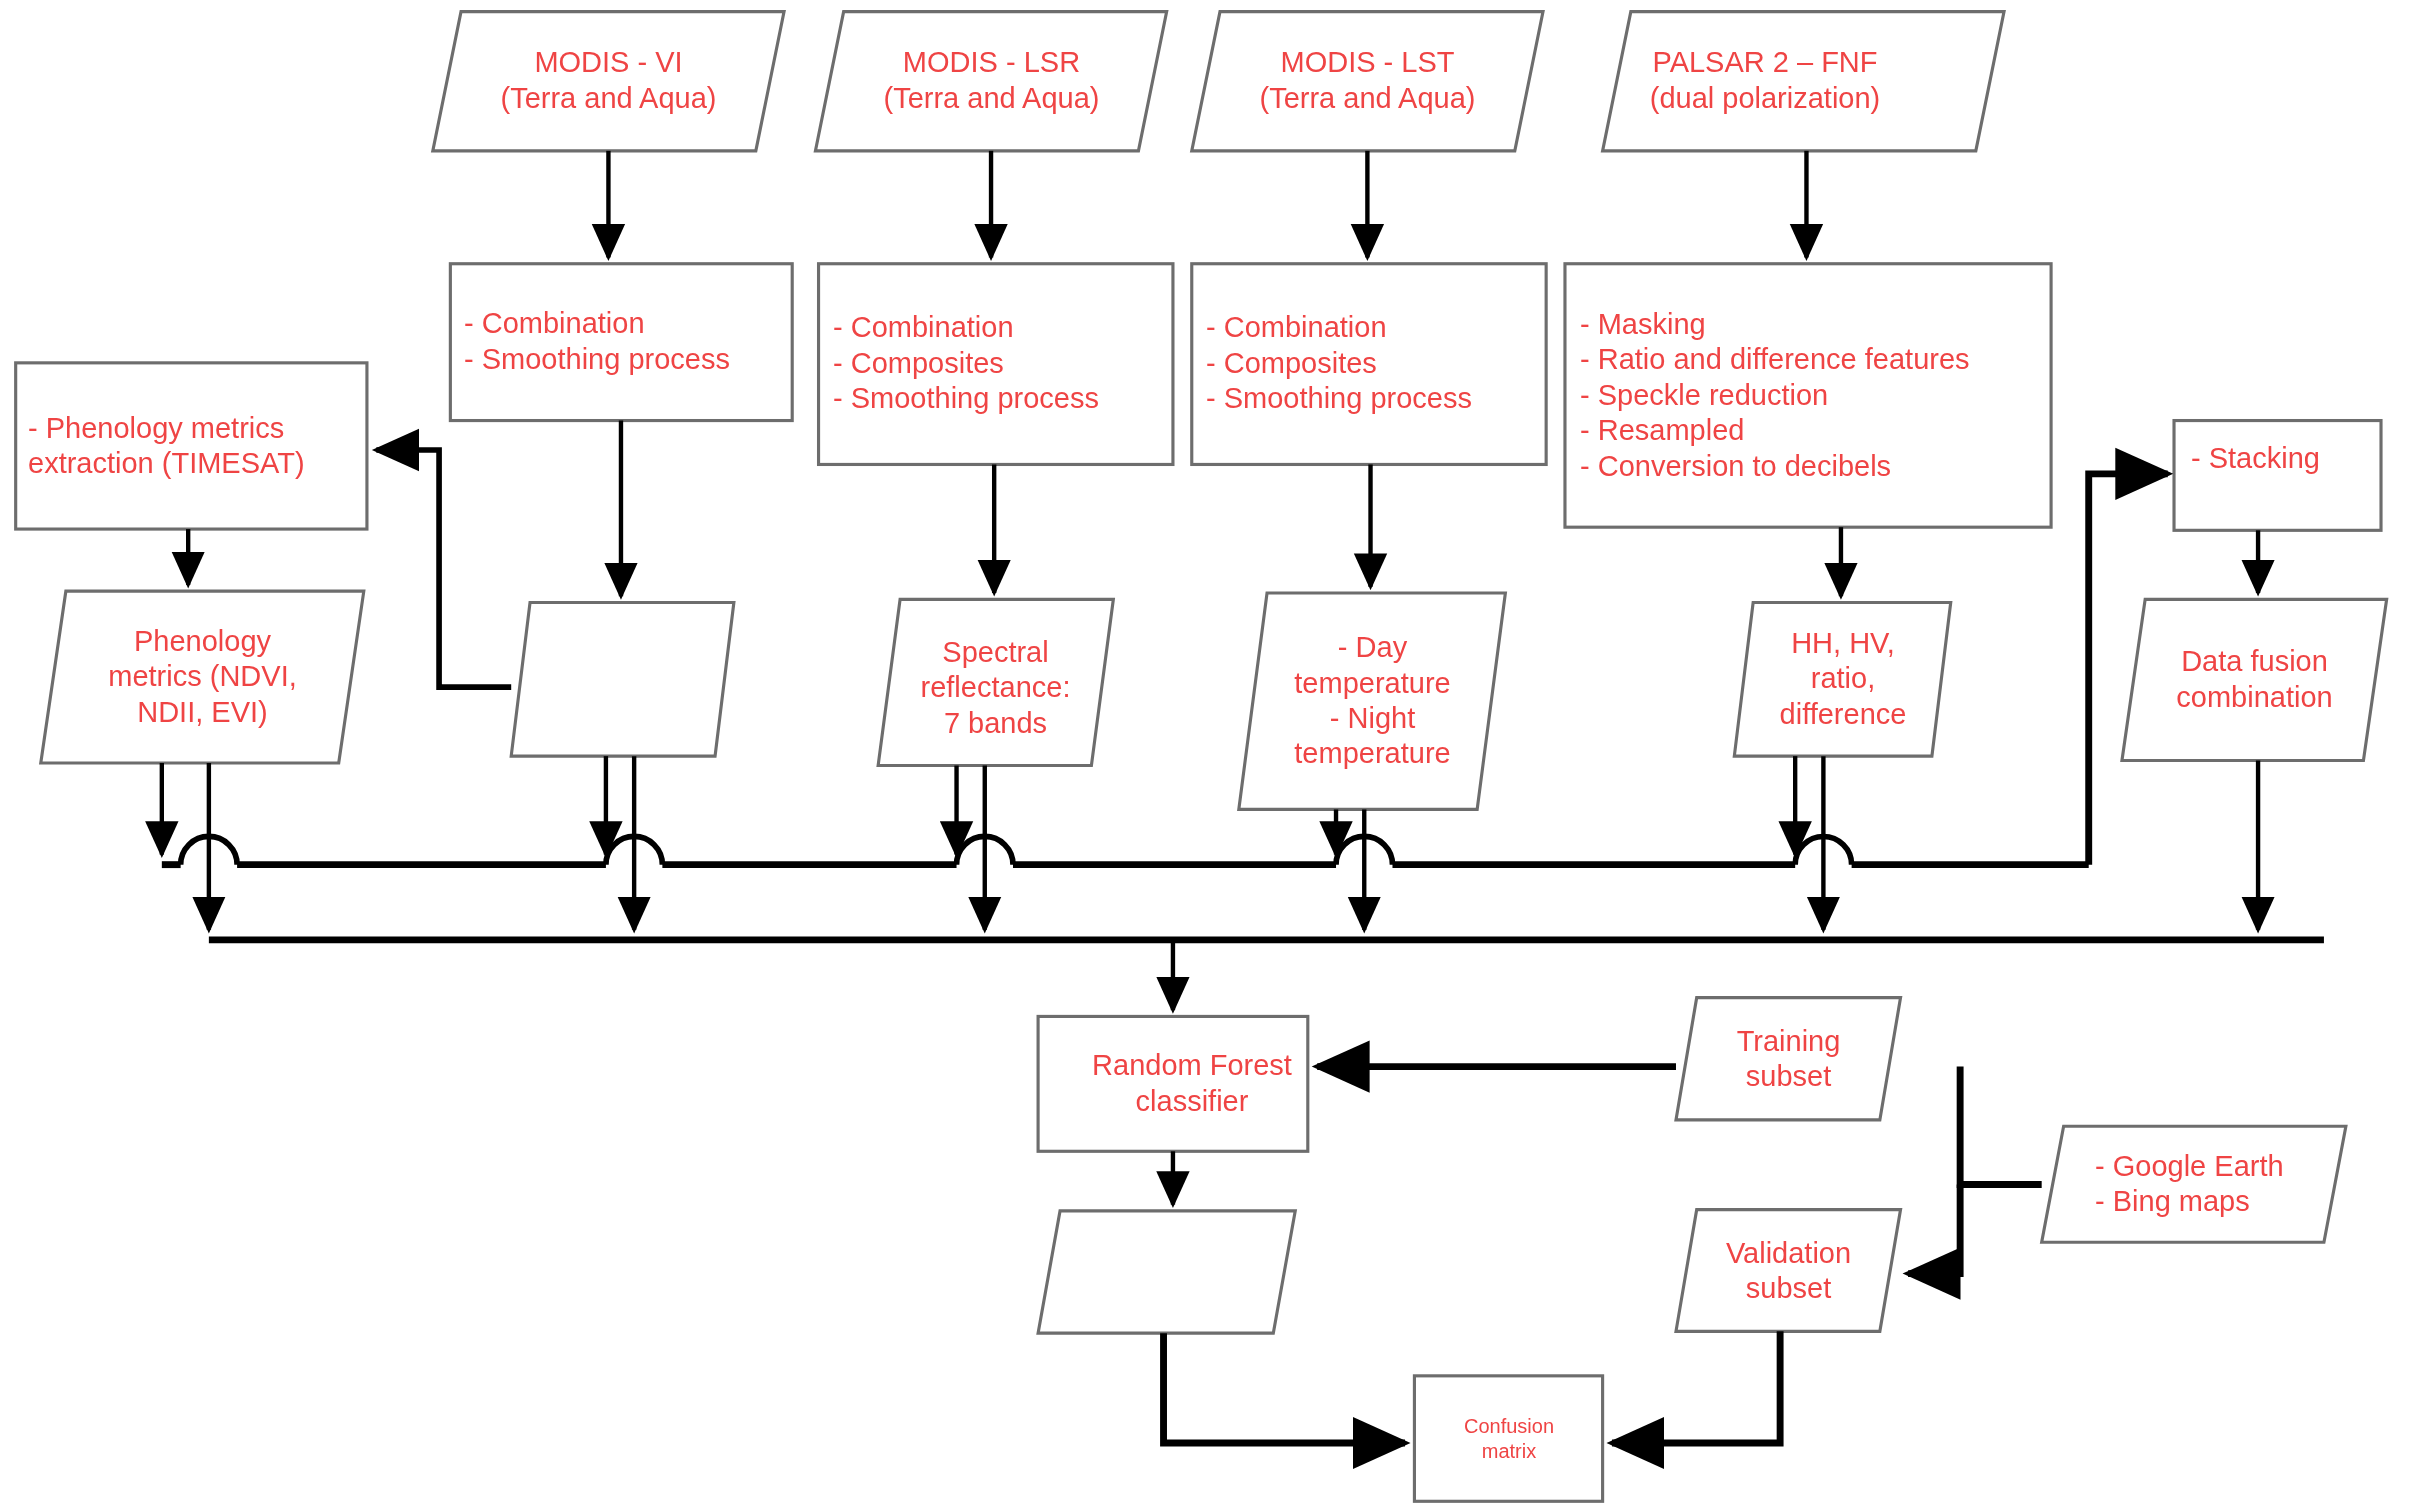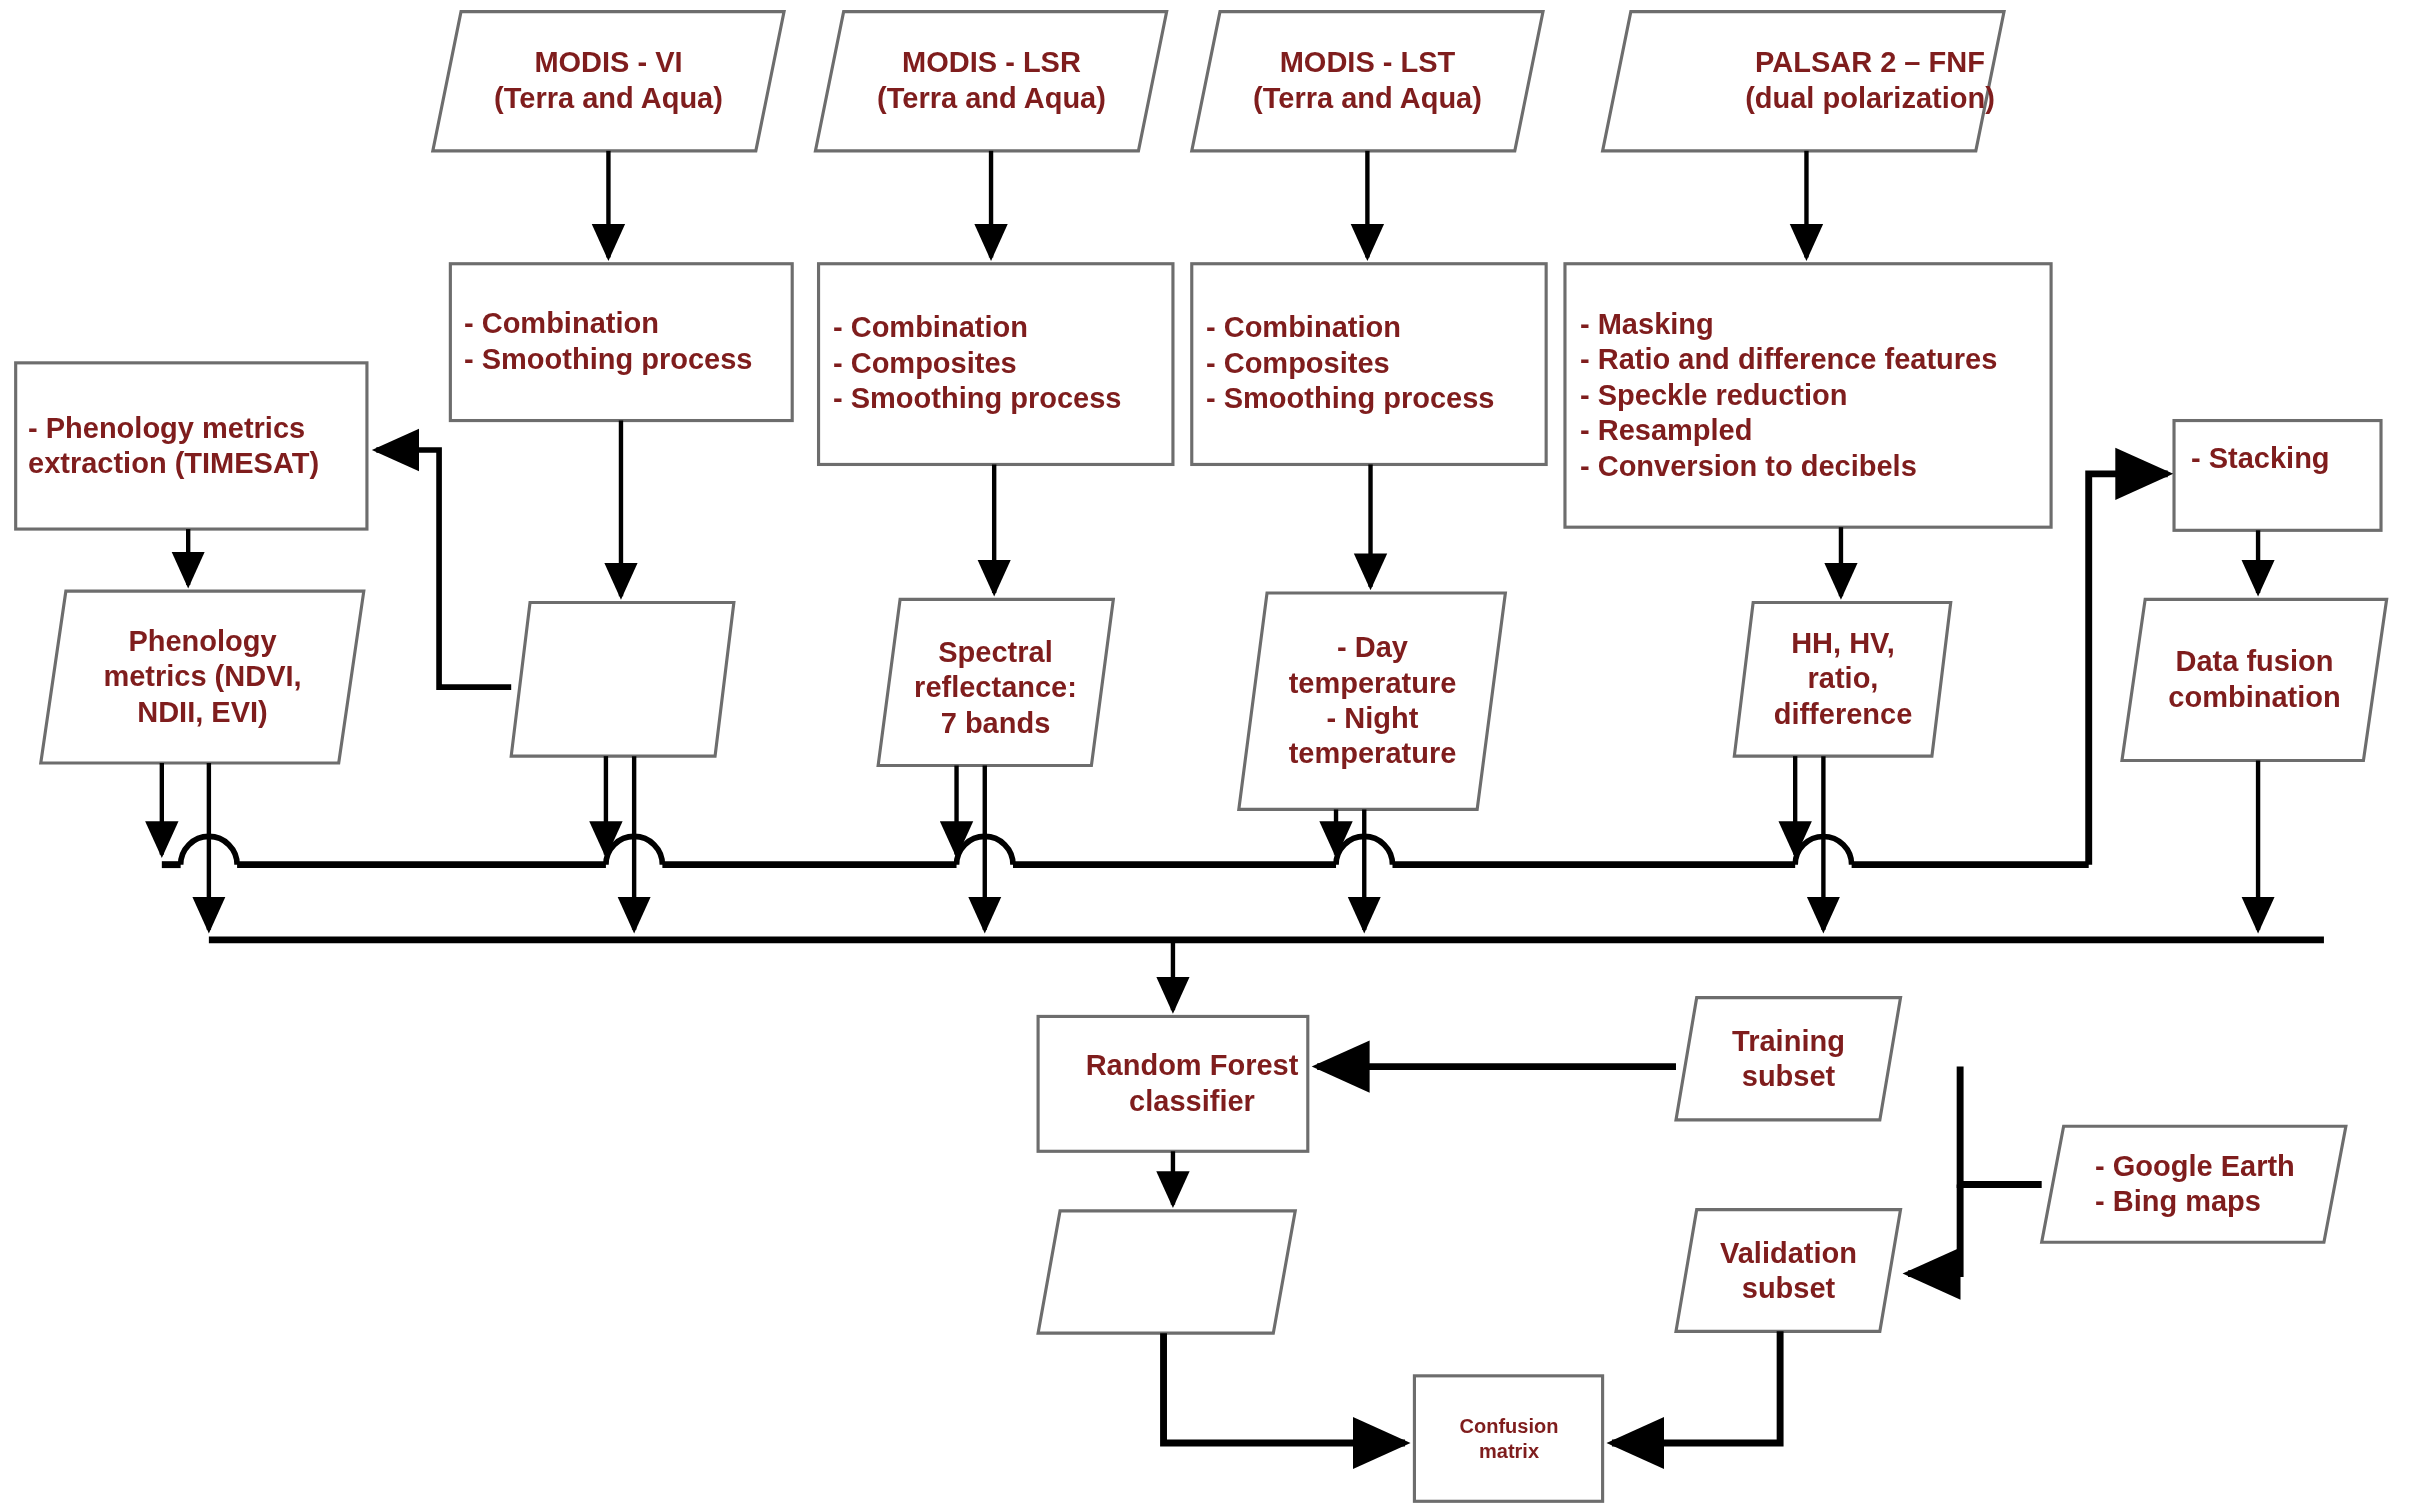--- a/index.html
+++ b/index.html
@@ -5,22 +5,22 @@
   html,body{margin:0;padding:0;background:#ffffff;}
   body{font-family:"Liberation Sans", sans-serif;}
   #stage{position:relative;width:2413px;height:1511px;background:#fff;overflow:hidden;}
   svg{position:absolute;left:0;top:0;width:2413px;height:1511px;}
   .nodeText{
     position:absolute;
     display:flex;
     align-items:center;
     justify-content:center;
     text-align:center;
-    font-weight:bold;
-    color:#7f1d1d;
+    font-weight:normal;
+    color:#ef4444;
     line-height:1.22;
     pointer-events:none;
     white-space:pre-line;
   }
   .nodeText.left{justify-content:flex-start;text-align:left;}
   .f44{font-size:20px;}
   .f46{font-size:29px;}
 </style>
 </head>
 <body>
@@ -123,21 +123,21 @@
     <path d="M2838,2122 L2838,2300 L2570,2300" marker-end="url(#ah)" stroke-width="11"></path>
   </g>
 </svg>
 
 <div class="nodeText f46" style="left:433px;top:11.3px;width:351px;height:139px;">MODIS - VI
 (Terra and Aqua)</div>
 <div class="nodeText f46" style="left:816px;top:11.3px;width:351px;height:139px;">MODIS - LSR
 (Terra and Aqua)</div>
 <div class="nodeText f46" style="left:1192px;top:11.3px;width:351px;height:139px;">MODIS - LST
 (Terra and Aqua)</div>
-<div class="nodeText f46" style="left:1685px;top:11.3px;width:370px;height:139px;">PALSAR 2 – FNF
+<div class="nodeText f46" style="left:1580px;top:11.3px;width:370px;height:139px;">PALSAR 2 – FNF
 (dual polarization)</div>
 
 <div class="nodeText f46 left" style="left:464px;top:263px;width:320px;height:157px;">- Combination
 - Smoothing process</div>
 <div class="nodeText f46 left" style="left:833px;top:263px;width:333px;height:201px;">- Combination
 - Composites
 - Smoothing process</div>
 <div class="nodeText f46 left" style="left:1206px;top:263px;width:333px;height:201px;">- Combination
 - Composites
 - Smoothing process</div>

